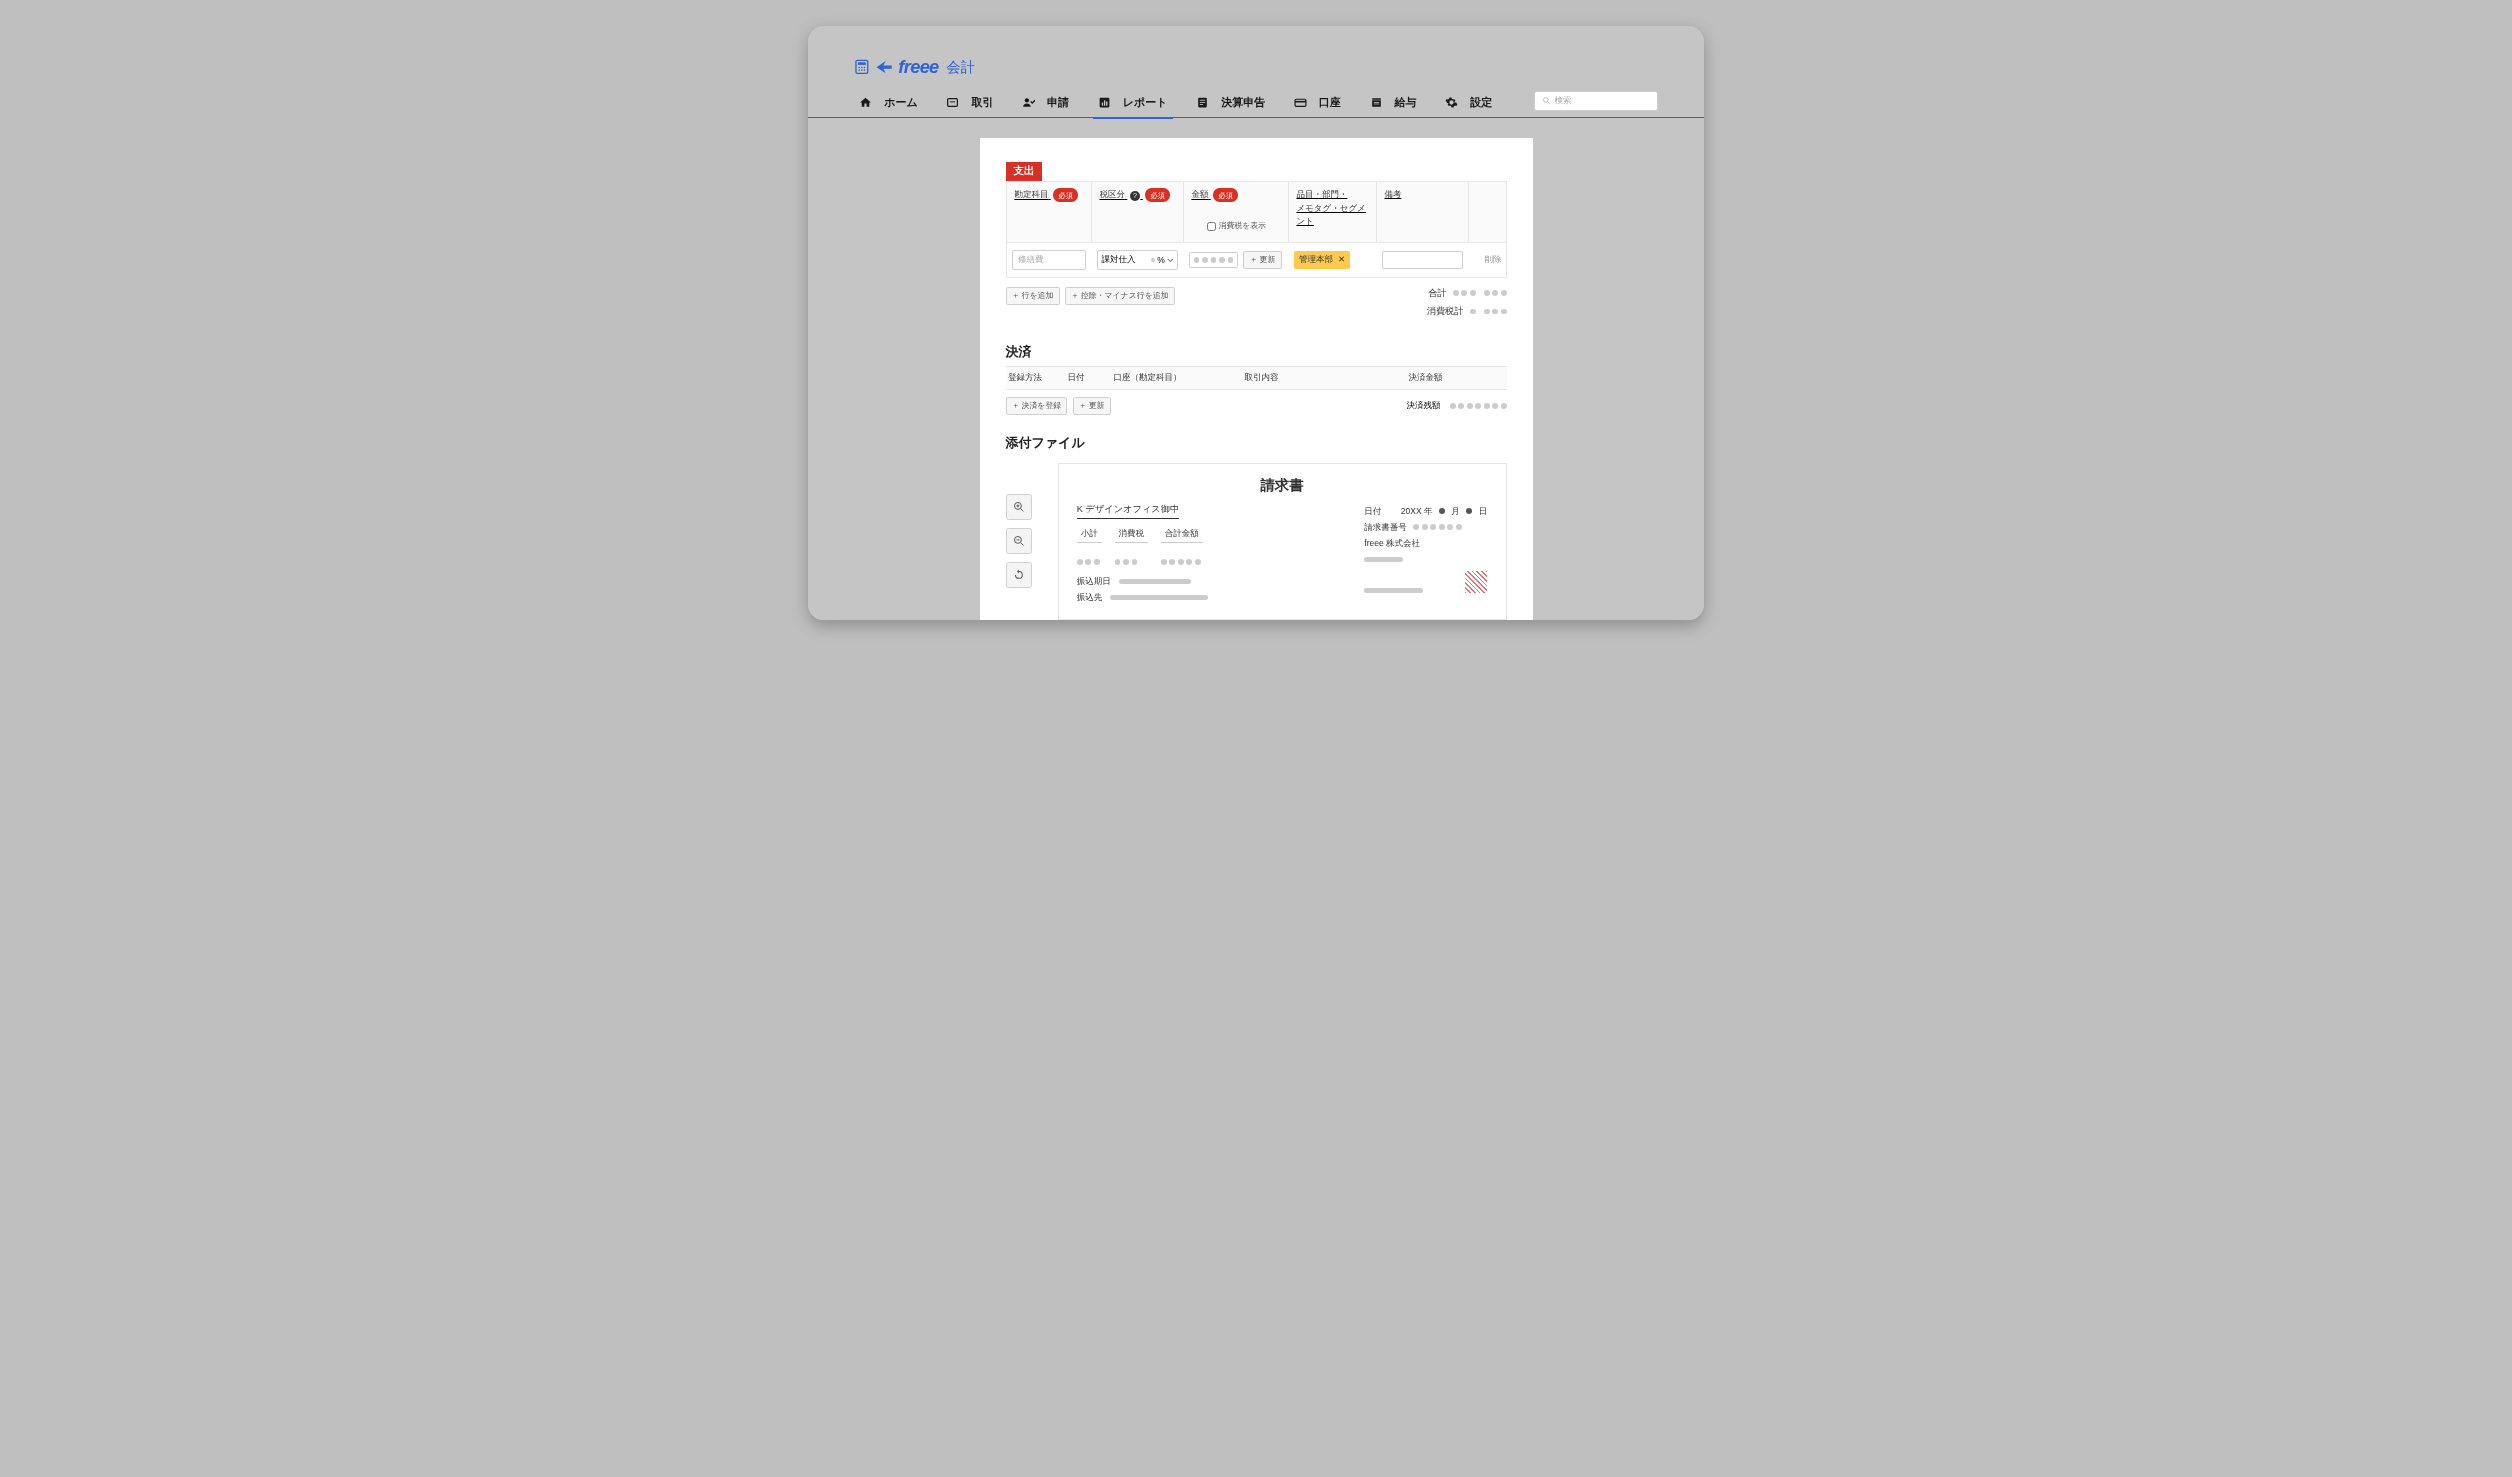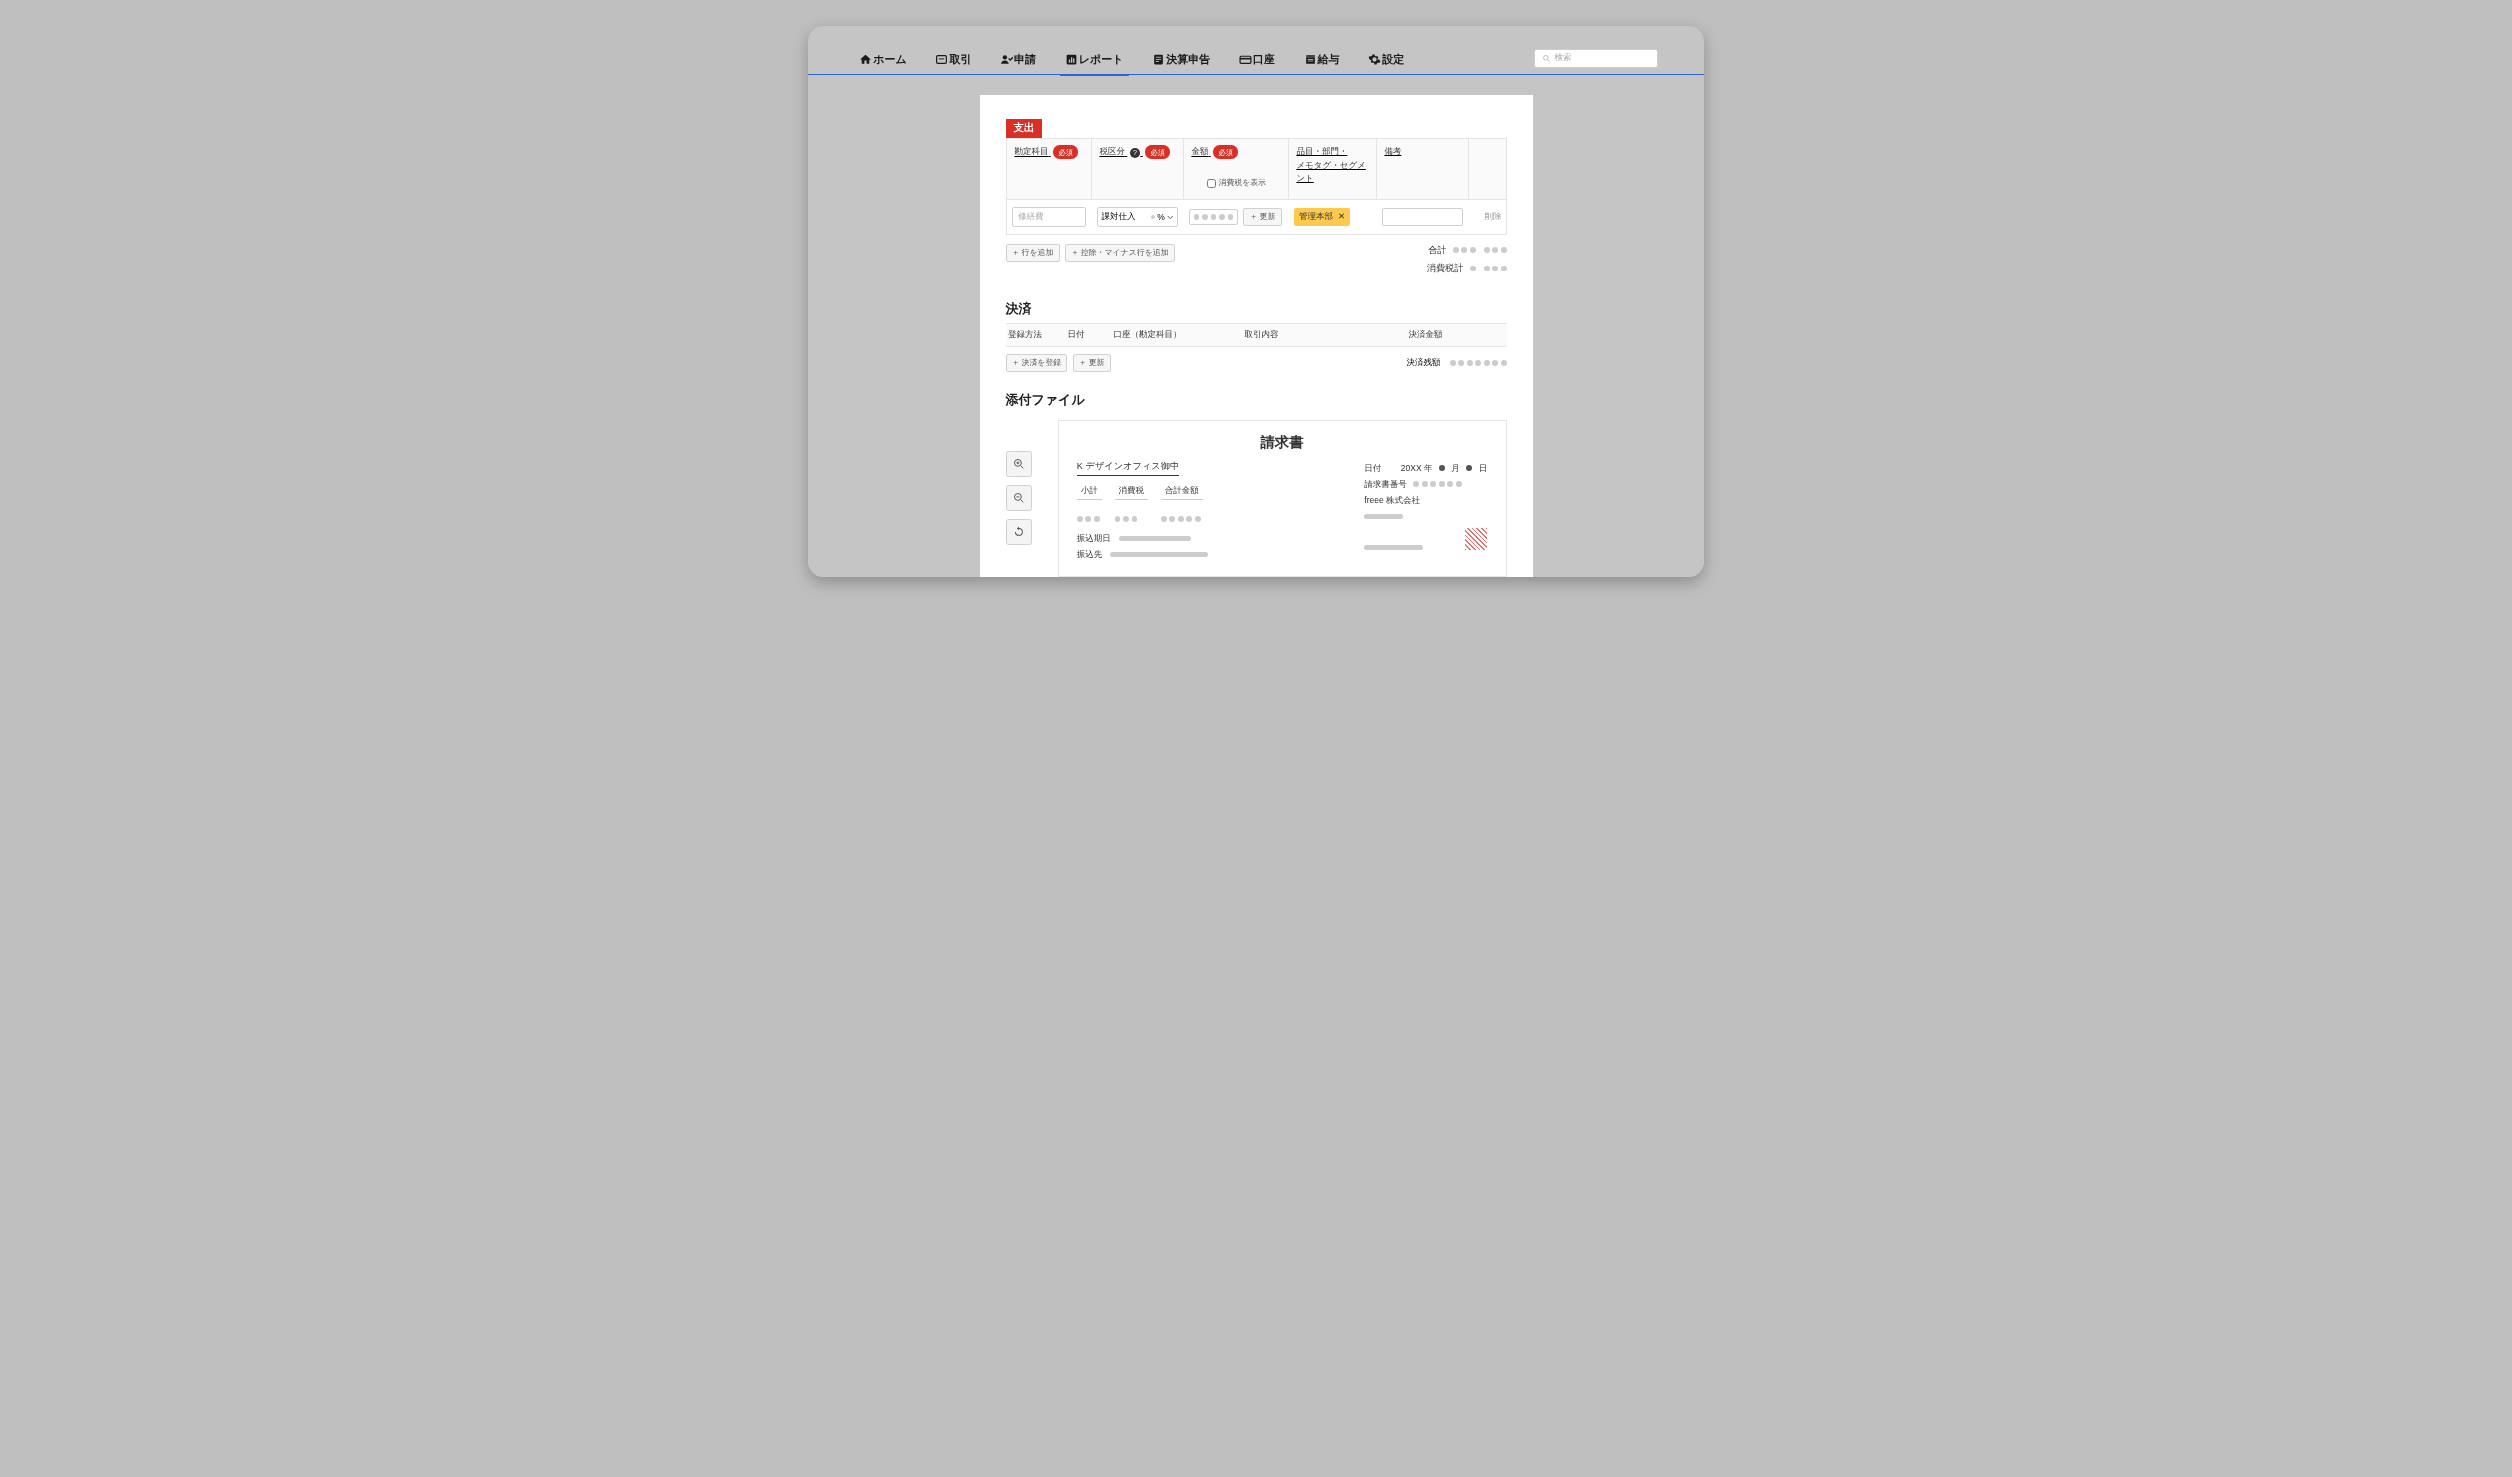--- a/index.html
+++ b/index.html
@@ -5,21 +5,21 @@
 * { box-sizing: border-box; margin: 0; padding: 0; }
 body { font-family: -apple-system, "Hiragino Sans", "Hiragino Kaku Gothic ProN", "Yu Gothic", Meiryo, sans-serif; background: #bfbfbf; display: flex; justify-content: center; align-items: flex-start; padding: 26px 13px; }
 .window { width: 896px; background: #c5c5c5; border-radius: 15.7px; box-shadow: 0 5.2px 15.7px rgba(0,0,0,0.25); overflow: hidden; }
 .chrome-top { height: 21px; }
 .logo-row { padding: 9.2px 46px 11.8px; display: flex; align-items: center; gap: 5.2px; }
 .logo-calc { width: 15.7px; height: 15.7px; }
 .logo-arrow { width: 18.3px; height: 18.3px; }
 .logo-text { font-family: cursive, sans-serif; font-size: 18.3px; color: #2e64d6; font-weight: 600; font-style: italic; letter-spacing: -0.7px; }
 .logo-sub { font-size: 14.4px; color: #2e64d6; margin-left: 2.6px; }
 .nav-bar { display: flex; align-items: center; padding: 0 46px; border-bottom: 1.3px solid #2e64d6; gap: 18.3px; }
-.nav-item { display: flex; align-items: center; gap: 1px; padding: 5.2px 5.2px 6.5px; font-size: 11px; font-weight: 600; color: #1a1a1a; cursor: pointer; border-bottom: 2.6px solid transparent; margin-bottom: -1.3px; }
+.nav-item { display: flex; align-items: center; gap: 12px; padding: 5.2px 5.2px 6.5px; font-size: 11px; font-weight: 600; color: #1a1a1a; cursor: pointer; border-bottom: 2.6px solid transparent; margin-bottom: -1.3px; }
 .nav-item.active { border-bottom-color: #2e64d6; }
 .nav-item svg { width: 13px; height: 13px; fill: #1a1a1a; }
 .nav-spacer { flex: 1; }
 .search-box { display: flex; align-items: center; background: #fff; border: 0.7px solid #ccc; border-radius: 2.6px; padding: 2.6px 6.5px; width: 124px; margin-bottom: 5.2px; }
 .search-box svg { width: 9.2px; height: 9.2px; fill: #aaa; margin-right: 3.9px; }
 .search-box span { color: #aaa; font-size: 8.5px; }
 .content-bg { background: #c5c5c5; padding: 19.6px 0 0; display: flex; justify-content: center; }
 .panel { width: 553px; background: #fff; padding: 23.6px 26px 0; }
 .badge-expense { display: inline-block; background: #d93025; color: #fff; font-size: 10.5px; font-weight: 600; padding: 2.6px 7.9px; margin-bottom: 0; }
 .grid-head { display: grid; grid-template-columns: 85px 92px 105px 88px 92px 49px; border: 0.7px solid #e5e5e5; background: #fafafa; text-decoration: underline; }
@@ -73,20 +73,37 @@
 .stamp { width: 22px; height: 22px; background: repeating-linear-gradient(45deg, #e57373, #e57373 1.3px, transparent 1.3px, transparent 3.3px); margin-left: auto; margin-top: 3.9px; }
 .inv-bottom { margin-top: 10.5px; font-size: 8.5px; }
 .inv-bottom .line { display: flex; align-items: center; gap: 7.9px; margin-bottom: 3.9px; }
 </style>
 </head>
 <body>
 
 <div class="window">
   <div class="chrome-top"></div>
 
+  <div class="logo-row">
+    <svg class="logo-calc" viewBox="0 0 24 24">
+        <rect x="3" y="2" width="18" height="20" rx="2" fill="none" stroke="#2e64d6" stroke-width="2"></rect>
+        <rect x="6" y="5" width="12" height="4" fill="#2e64d6"></rect>
+        <circle cx="8" cy="13" r="1.2" fill="#2e64d6"></circle>
+        <circle cx="12" cy="13" r="1.2" fill="#2e64d6"></circle>
+        <circle cx="16" cy="13" r="1.2" fill="#2e64d6"></circle>
+        <circle cx="8" cy="17" r="1.2" fill="#2e64d6"></circle>
+        <circle cx="12" cy="17" r="1.2" fill="#2e64d6"></circle>
+        <circle cx="16" cy="17" r="1.2" fill="#2e64d6"></circle>
+      </svg>
+    <svg class="logo-arrow" viewBox="0 0 24 24">
+        <path d="M2 12 L14 4 L11 10 L22 10 L22 14 L11 14 L14 20 Z" fill="#2e64d6"></path>
+      </svg>
+    <span class="logo-text">freee</span>
+    <span class="logo-sub">会計</span>
+  </div>
 
   <div class="nav-bar">
     <div class="nav-item">
       <svg viewBox="0 0 24 24">
           <path d="M12 3 L2 12 H5 V20 H10 V14 H14 V20 H19 V12 H22 Z"></path>
         </svg>
       <span>ホーム</span>
     </div>
     <div class="nav-item">
       <svg viewBox="0 0 24 24">

